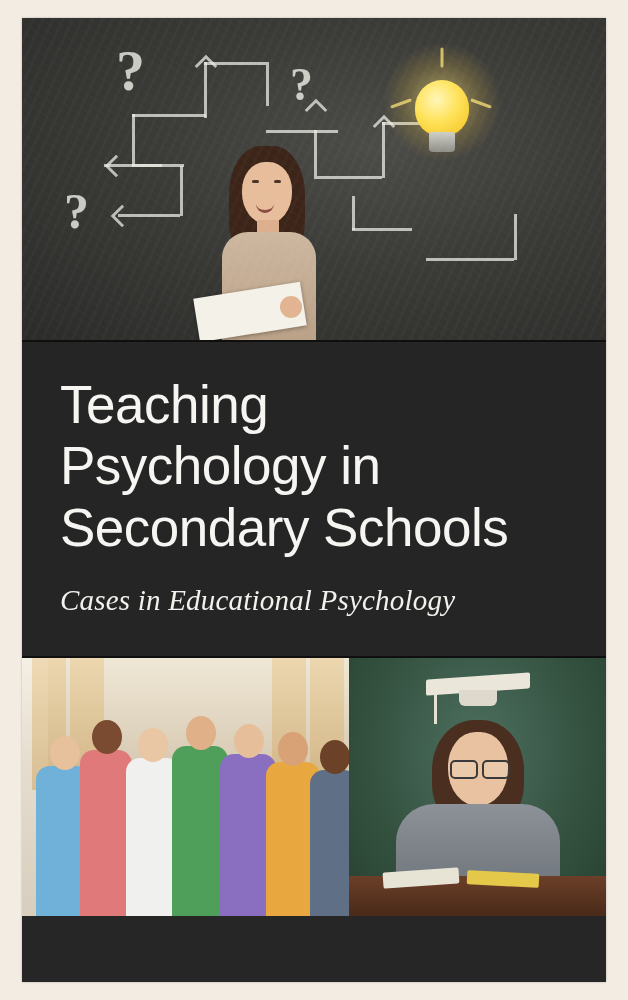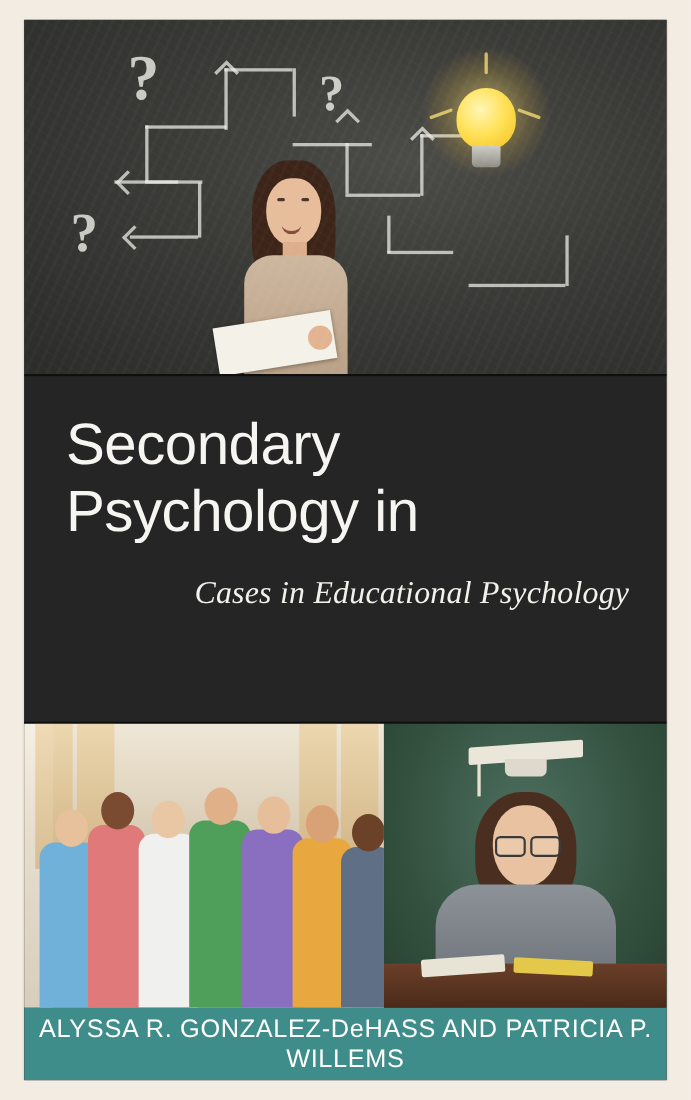--- a/index.html
+++ b/index.html
@@ -215,21 +215,21 @@
     color: #f6f5f2;
     font-family: "Liberation Sans", sans-serif;
     font-weight: 400;
     font-size: 53px;
     line-height: 1.16;
     letter-spacing: -0.5px;
     margin: 0;
   }
   .subtitle {
     margin: 26px 0 0 0;
-    text-align: right;
+    text-align: left;
     color: #f2f1ec;
     font-family: "Liberation Serif", serif;
     font-style: italic;
     font-size: 29px;
     letter-spacing: .2px;
   }
 
   
   .photos {
     flex: none;
@@ -414,22 +414,23 @@
         <div class="t-neck"></div>
         <div class="t-body"></div>
         <div class="t-paper"></div>
         <div class="t-hand"></div>
       </div>
     </div>
 
     <div class="title-block">
       <div class="hr" style="top:0;"></div>
       <h1 class="title">
-        <span>Secondary</span><br>
+        <span>Teaching</span><br>
         <span>Psychology in</span><br>
+        <span>Secondary Schools</span>
       </h1>
       <div class="subtitle">Cases in Educational Psychology</div>
       <div class="hr" style="bottom:0;"></div>
     </div>
 
     <div class="photos">
 
       <div class="photo-left">
         <div class="corridor"></div>
         <div class="locker" style="left:10px;"></div>
@@ -469,18 +470,15 @@
         <div class="w-face"></div>
         <div class="w-glasses" style="left:50%; margin-left:-28px;"></div>
         <div class="w-glasses" style="left:50%; margin-left:4px;"></div>
         <div class="w-body"></div>
         <div class="desk"></div>
         <div class="book" style="left:34px; width:76px; height:16px; background:#e8e4d5; transform:rotate(-4deg);"></div>
         <div class="book" style="left:118px; width:72px; height:14px; background:#e4c84a; transform:rotate(3deg);"></div>
       </div>
     </div>
 
-    <div class="authors">
-      <span>ALYSSA R. GONZALEZ-DeHASS AND PATRICIA P. WILLEMS</span>
-    </div>
 
   </div>
 </div>
 
 </body></html>

